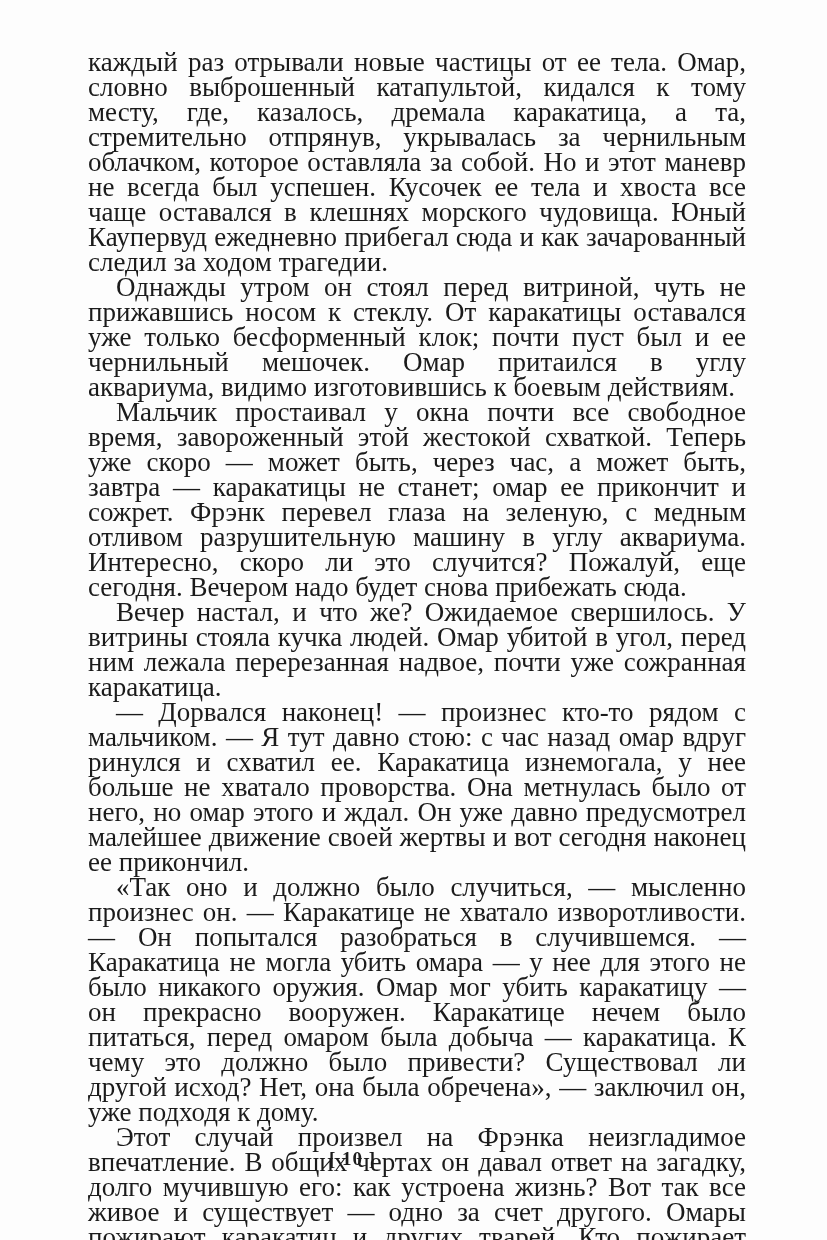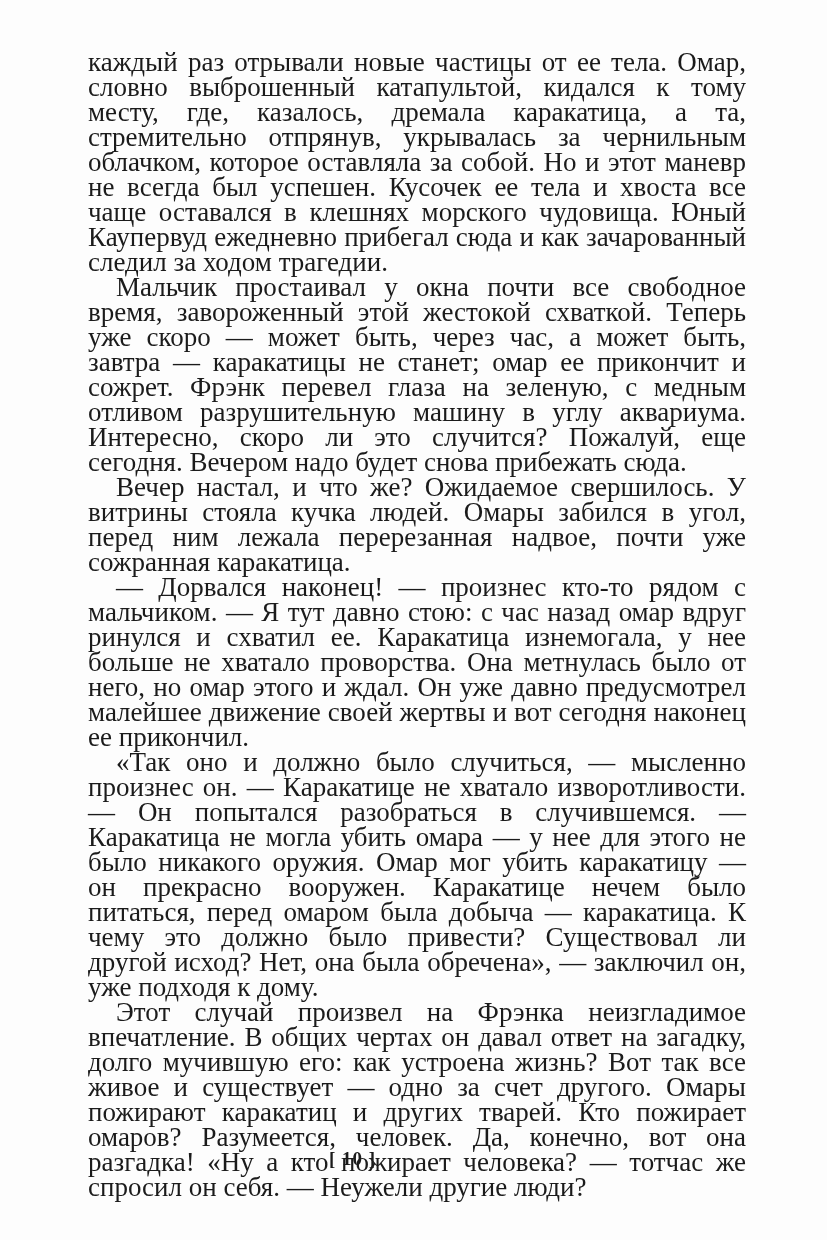--- a/index.html
+++ b/index.html
@@ -52,20 +52,21 @@
     font-weight: bold;
     letter-spacing: 1px;
   }
 </style>
 </head>
 <body>
 
 <div class="book-page">
   <div class="text-block">
     <p class="no-indent">каждый раз отрывали новые частицы от ее тела. Омар, словно выброшенный катапультой, кидался к тому месту, где, казалось, дремала каракатица, а та, стремительно отпрянув, укрывалась за чернильным облачком, которое оставляла за собой. Но и этот маневр не всегда был успешен. Кусочек ее тела и хвоста все чаще оставался в клешнях морского чудовища. Юный Каупервуд ежедневно прибегал сюда и как зачарованный следил за ходом трагедии.</p>
+    <p>Однажды утром он стоял перед витриной, чуть не прижавшись носом к стеклу. От каракатицы оставался уже только бесформенный клок; почти пуст был и ее чернильный мешочек. Омар притаился в углу аквариума, видимо изготовившись к боевым действиям.</p>
     <p>Мальчик простаивал у окна почти все свободное время, завороженный этой жестокой схваткой. Теперь уже скоро — может быть, через час, а может быть, завтра — каракатицы не станет; омар ее прикончит и сожрет. Фрэнк перевел глаза на зеленую, с медным отливом разрушительную машину в углу аквариума. Интересно, скоро ли это случится? Пожалуй, еще сегодня. Вечером надо будет снова прибежать сюда.</p>
-    <p>Вечер настал, и что же? Ожидаемое свершилось. У витрины стояла кучка людей. Омары забился в угол, перед ним лежала перерезанная надвое, почти уже сожранная каракатица.</p>
+    <p>Вечер настал, и что же? Ожидаемое свершилось. У витрины стояла кучка людей. Омар убитой в угол, перед ним лежала перерезанная надвое, почти уже сожранная каракатица.</p>
     <p>— Дорвался наконец! — произнес кто-то рядом с мальчиком. — Я тут давно стою: с час назад омар вдруг ринулся и схватил ее. Каракатица изнемогала, у нее больше не хватало проворства. Она метнулась было от него, но омар этого и ждал. Он уже давно предусмотрел малейшее движение своей жертвы и вот сегодня наконец ее прикончил.</p>
     <p>«Так оно и должно было случиться, — мысленно произнес он. — Каракатице не хватало изворотливости. — Он попытался разобраться в случившемся. — Каракатица не могла убить омара — у нее для этого не было никакого оружия. Омар мог убить каракатицу — он прекрасно вооружен. Каракатице нечем было питаться, перед омаром была добыча — каракатица. К чему это должно было привести? Существовал ли другой исход? Нет, она была обречена», — заключил он, уже подходя к дому.</p>
     <p>Этот случай произвел на Фрэнка неизгладимое впечатление. В общих чертах он давал ответ на загадку, долго мучившую его: как устроена жизнь? Вот так все живое и существует — одно за счет другого. Омары пожирают каракатиц и других тварей. Кто пожирает омаров? Разумеется, человек. Да, конечно, вот она разгадка! «Ну а кто пожирает человека? — тотчас же спросил он себя. — Неужели другие люди?</p>
   </div>
   <div class="page-number">[ 10 ]</div>
 </div>
 
 </body></html>

